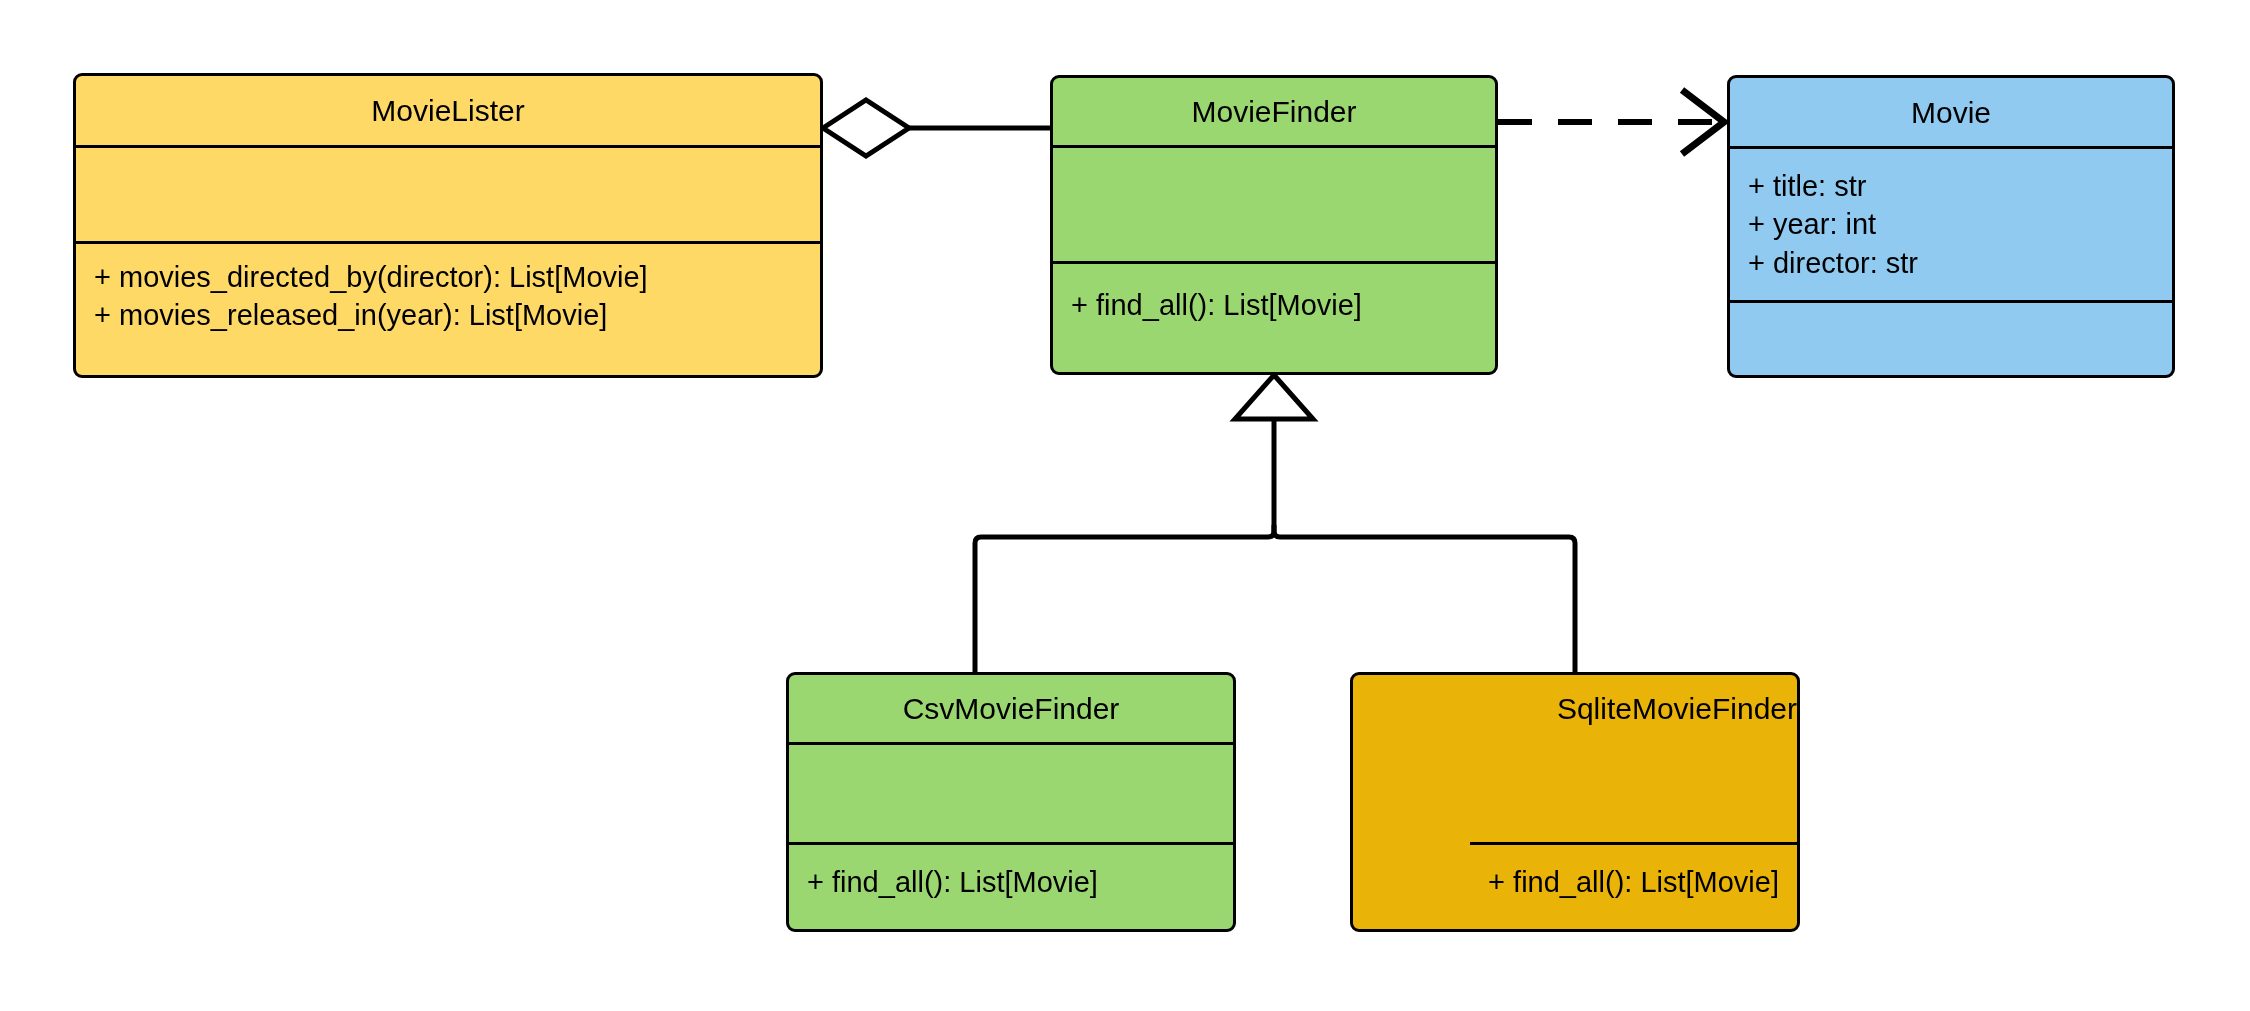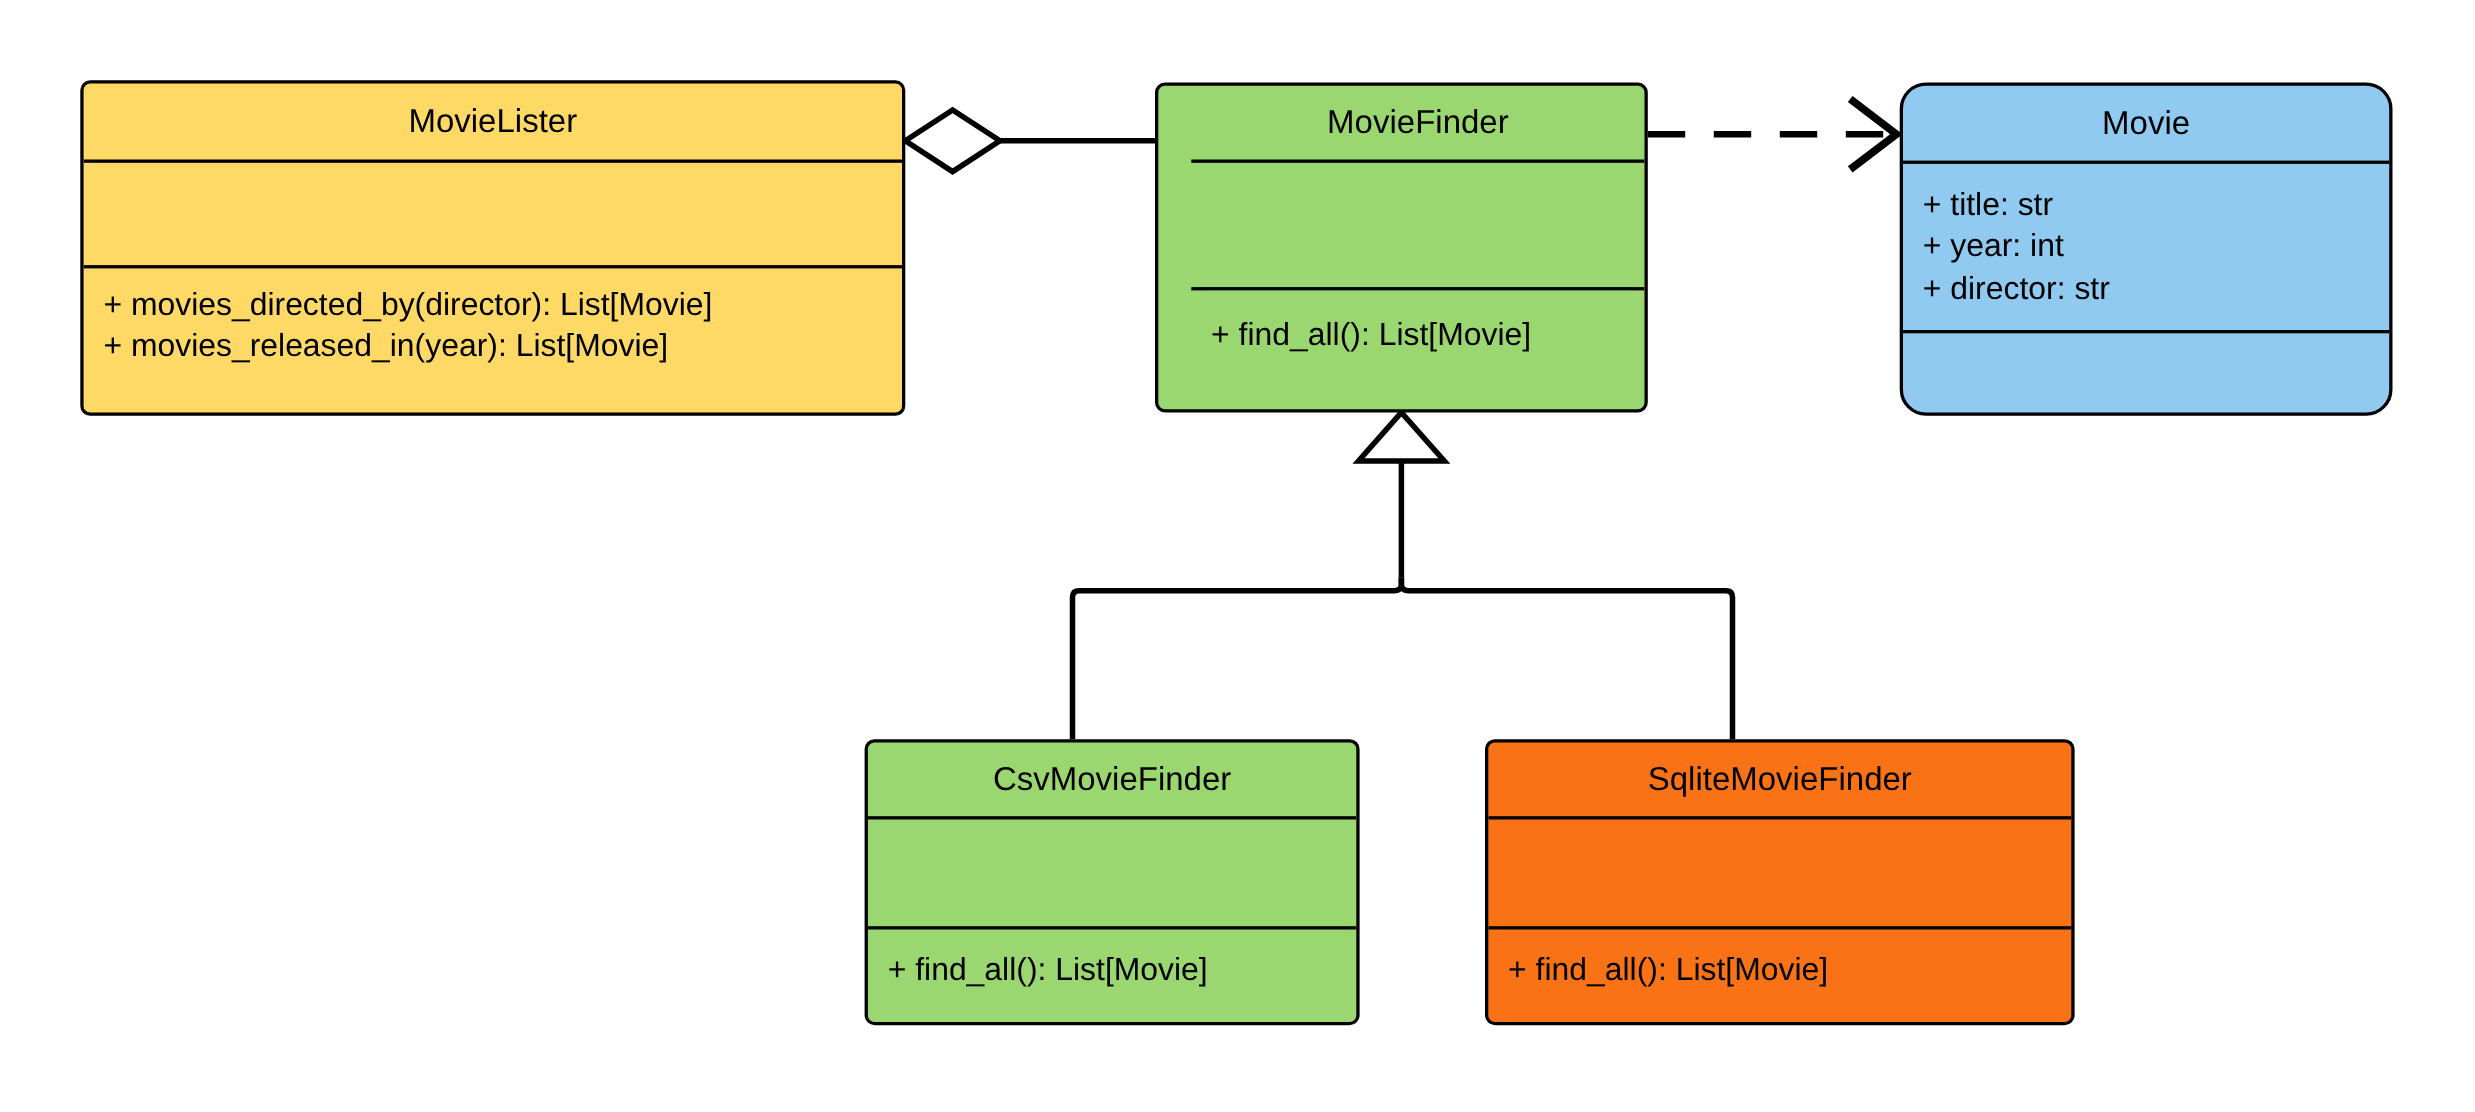--- a/index.html
+++ b/index.html
@@ -99,31 +99,31 @@
     <div class="uml-compartment compartment-name" style="height:69px;">
       <span class="class-title">MovieLister</span>
     </div>
     <div class="uml-compartment compartment-empty" style="height:96px;"></div>
     <div class="uml-compartment compartment-members" style="flex:1 1 auto;">
       <div class="member-line">+ movies_directed_by(director): List[Movie]</div>
       <div class="member-line">+ movies_released_in(year): List[Movie]</div>
     </div>
   </div>
 
-  <div class="uml-class" style="left:1050px; top:75px; width:448px; height:300px; background:#9BD770;padding-left:30px;">
+  <div class="uml-class" style="left:1050px; top:75px; width:448px; height:300px; background:#9BD770;">
     <div class="uml-compartment compartment-name" style="height:67px;">
       <span class="class-title">MovieFinder</span>
     </div>
     <div class="uml-compartment compartment-empty" style="height:116px;"></div>
     <div class="uml-compartment compartment-members" style="flex:1 1 auto; padding-top:22px;">
       <div class="member-line">+ find_all(): List[Movie]</div>
     </div>
   </div>
 
-  <div class="uml-class" style="left:1727px; top:75px; width:448px; height:303px; background:#90CAF0;border-radius:24px;">
+  <div class="uml-class" style="left:1727px; top:75px; width:448px; height:303px; background:#90CAF0;">
     <div class="uml-compartment compartment-name" style="height:68px;">
       <span class="class-title">Movie</span>
     </div>
     <div class="uml-compartment compartment-members" style="height:154px; padding-top:18px;">
       <div class="member-line">+ title: str</div>
       <div class="member-line">+ year: int</div>
       <div class="member-line">+ director: str</div>
     </div>
     <div class="uml-compartment compartment-empty" style="flex:1 1 auto;"></div>
   </div>
@@ -131,21 +131,21 @@
   <div class="uml-class" style="left:750px; top:672px; width:450px; height:260px; background:#9BD770;margin-left:36px;">
     <div class="uml-compartment compartment-name" style="height:67px;">
       <span class="class-title">CsvMovieFinder</span>
     </div>
     <div class="uml-compartment compartment-empty" style="height:100px;"></div>
     <div class="uml-compartment compartment-members" style="flex:1 1 auto; padding-top:18px;">
       <div class="member-line">+ find_all(): List[Movie]</div>
     </div>
   </div>
 
-  <div class="uml-class" style="left:1350px; top:672px; width:536px; height:260px; background:#f97316;">
+  <div class="uml-class" style="left:1350px; top:672px; width:450px; height:260px; background:#eab308;align-items:flex-end;">
     <div class="uml-compartment compartment-name" style="height:67px;">
       <span class="class-title">SqliteMovieFinder</span>
     </div>
     <div class="uml-compartment compartment-empty" style="height:100px;"></div>
     <div class="uml-compartment compartment-members" style="flex:1 1 auto; padding-top:18px;">
       <div class="member-line">+ find_all(): List[Movie]</div>
     </div>
   </div>
 
 </div>

